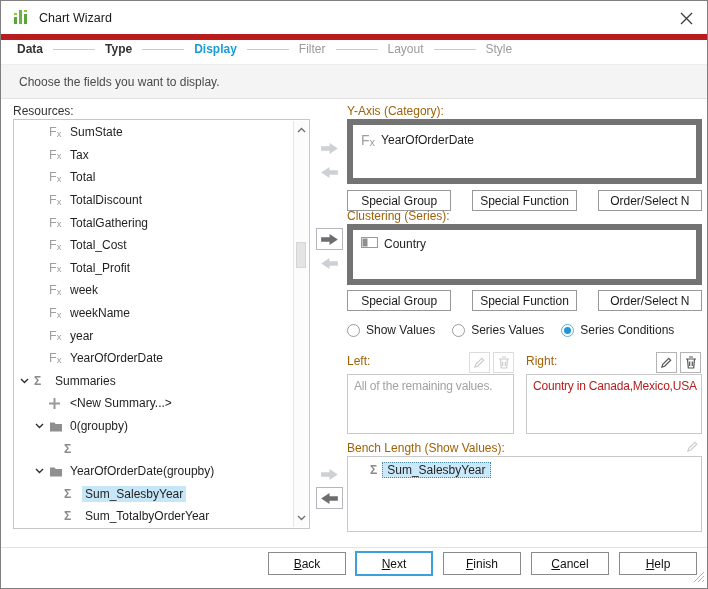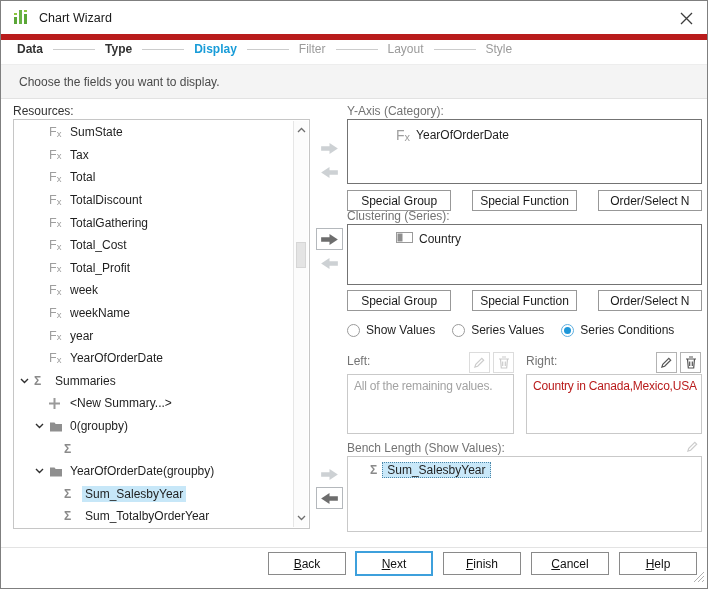--- a/index.html
+++ b/index.html
@@ -36,22 +36,22 @@
   .sb-up,.sb-down{position:absolute;left:0;right:0;height:14px;display:flex;align-items:center;justify-content:center;}
   .sb-up{top:2px;} .sb-down{bottom:2px;}
   .sb-thumb{position:absolute;left:2px;right:2px;top:121px;height:26px;background:#e4e4e4;border:1px solid #d6d6d6;box-sizing:border-box;}
   
   .mover{position:absolute;left:315px;width:27px;height:22px;display:flex;align-items:center;justify-content:center;border:1px solid transparent;background:transparent;padding:0;cursor:default;}
   .mover.on{border-color:#b4b8bc;background:#fff;}
   .mover svg path{fill:#cdd1d4;}
   .mover.on svg path{fill:#6d6d6d;}
   .mover.left svg{transform:scaleX(-1);}
   
-  .plabel{position:absolute;color:#737373;white-space:nowrap;}
-  .fieldbox{position:absolute;border:1px solid #737373;background:#fff;box-sizing:border-box;padding-left:40px;}
+  .plabel{position:absolute;color:#a16207;white-space:nowrap;}
+  .fieldbox{position:absolute;border:6px solid #737373;background:#fff;box-sizing:border-box;}
   .fieldrow{display:flex;align-items:center;gap:6px;padding:7px 0 0 8px;}
   .btnrow{position:absolute;left:346px;width:355px;height:21px;display:flex;gap:21px;}
   .sbtn{flex:1;border:1px solid #989898;background:#fff;font:12px "Liberation Sans",sans-serif;color:#1a1a1a;display:flex;align-items:center;justify-content:center;padding:0;cursor:pointer;}
   
   .radiorow{position:absolute;left:346px;top:322px;width:355px;display:flex;align-items:center;gap:17px;}
   .radioitem{display:flex;align-items:center;gap:6px;cursor:pointer;}
   .radio{width:13px;height:13px;border-radius:50%;border:1px solid #9b9b9b;background:#fff;position:relative;flex:none;box-sizing:border-box;}
   .radio.on{border-color:#5fb0e0;}
   .radio.on::after{content:'';position:absolute;top:2px;left:2px;right:2px;bottom:2px;border-radius:50%;background:#1e97d9;}
   

